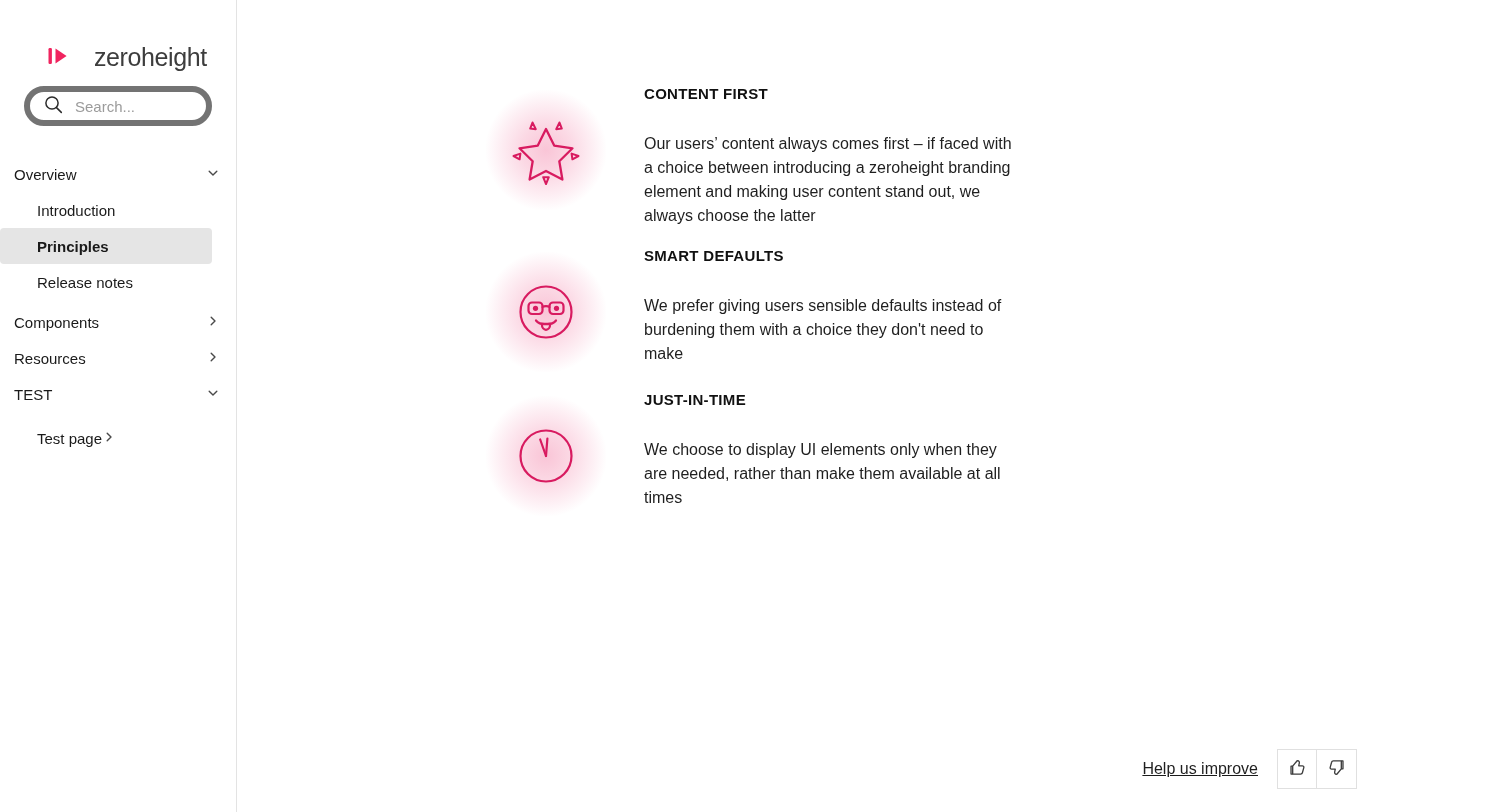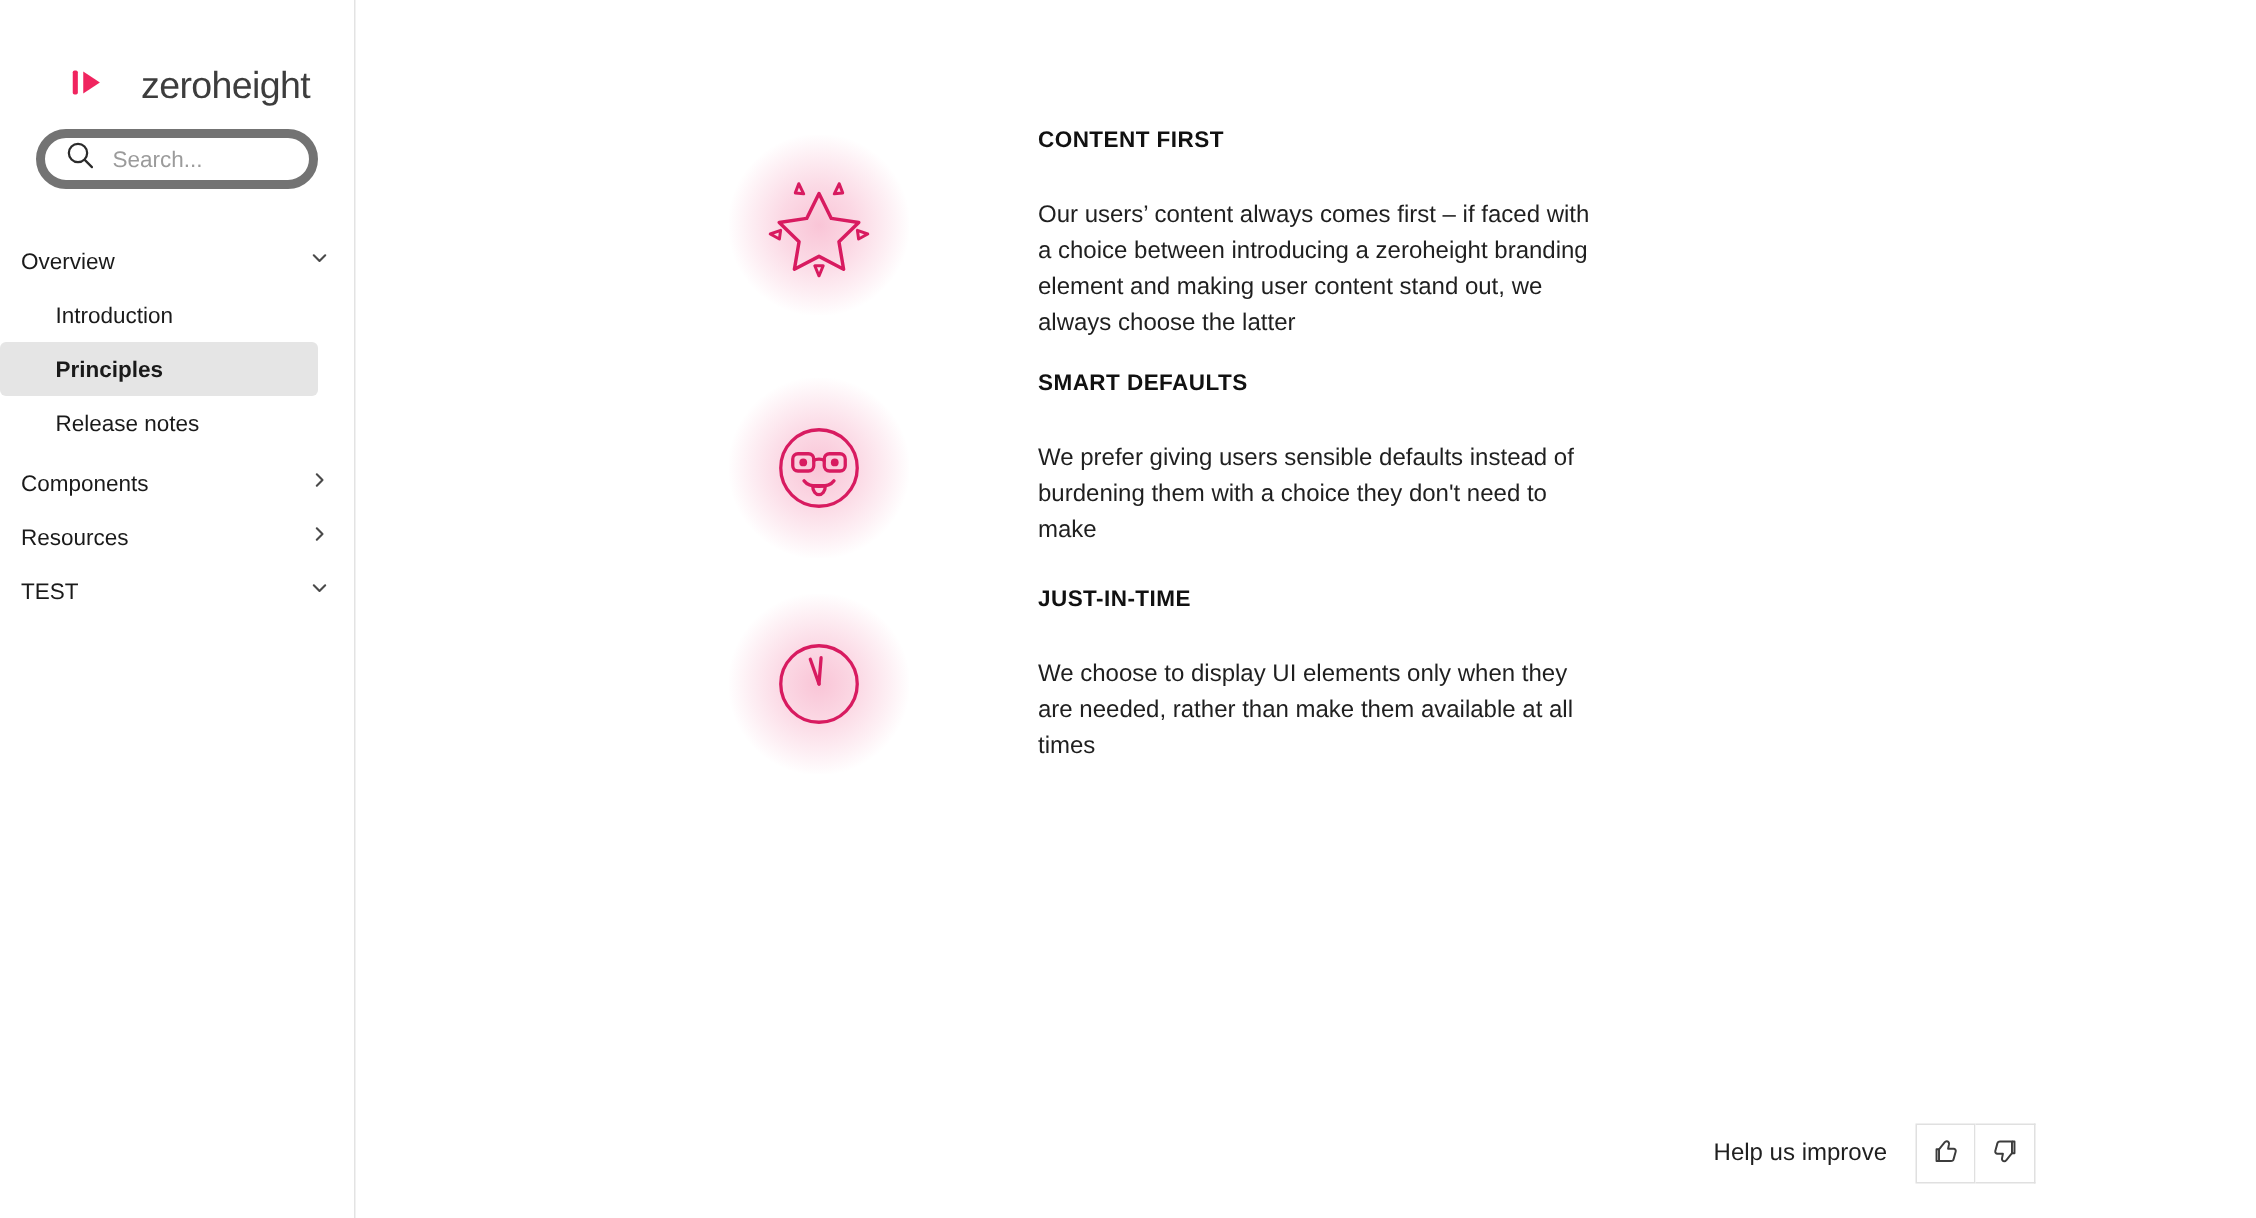--- a/index.html
+++ b/index.html
@@ -151,21 +151,20 @@
   }
 
   .principles {
     margin-top: 70px;
   }
 
   .principle {
     display: flex;
     align-items: flex-start;
     margin-left: 211px;
-    gap: 48px;
   }
 
   .principle + .principle { margin-top: 18px; }
 
   .principle-icon {
     width: 196px;
     min-width: 196px;
     display: flex;
     justify-content: center;
     padding-top: 6px;
@@ -205,20 +204,21 @@
   }
 
   
   .feedback {
     position: absolute;
     right: 147px;
     bottom: 23px;
     display: flex;
     align-items: center;
     gap: 19px;
+    text-decoration: underline;
   }
 
   .feedback-label {
     font-size: 16px;
     color: #1f1f1f;
     line-height: 1;
   }
 
   .thumb-group {
     display: flex;
@@ -314,20 +314,28 @@
         <span class="lbl">TEST</span>
         <span class="chev">
           <svg width="14" height="14" viewBox="0 0 14 14" fill="none" aria-hidden="true">
             <path d="M3.2 5.2 L7 9 L10.8 5.2" stroke="#4a4a4a" stroke-width="1.4" stroke-linecap="round" stroke-linejoin="round"></path>
           </svg>
         </span>
       </div>
 
       <div class="spacer-8"></div>
 
+      <div class="nav-item">
+        <span class="lbl">Test page</span>
+        <span class="chev">
+          <svg width="14" height="14" viewBox="0 0 14 14" fill="none" aria-hidden="true">
+            <path d="M5.2 3.2 L9 7 L5.2 10.8" stroke="#4a4a4a" stroke-width="1.4" stroke-linecap="round" stroke-linejoin="round"></path>
+          </svg>
+        </span>
+      </div>
 
     </nav>
   </aside>
 
   <main class="main">
     <div class="content">
 
 
       <div class="principles">
 

